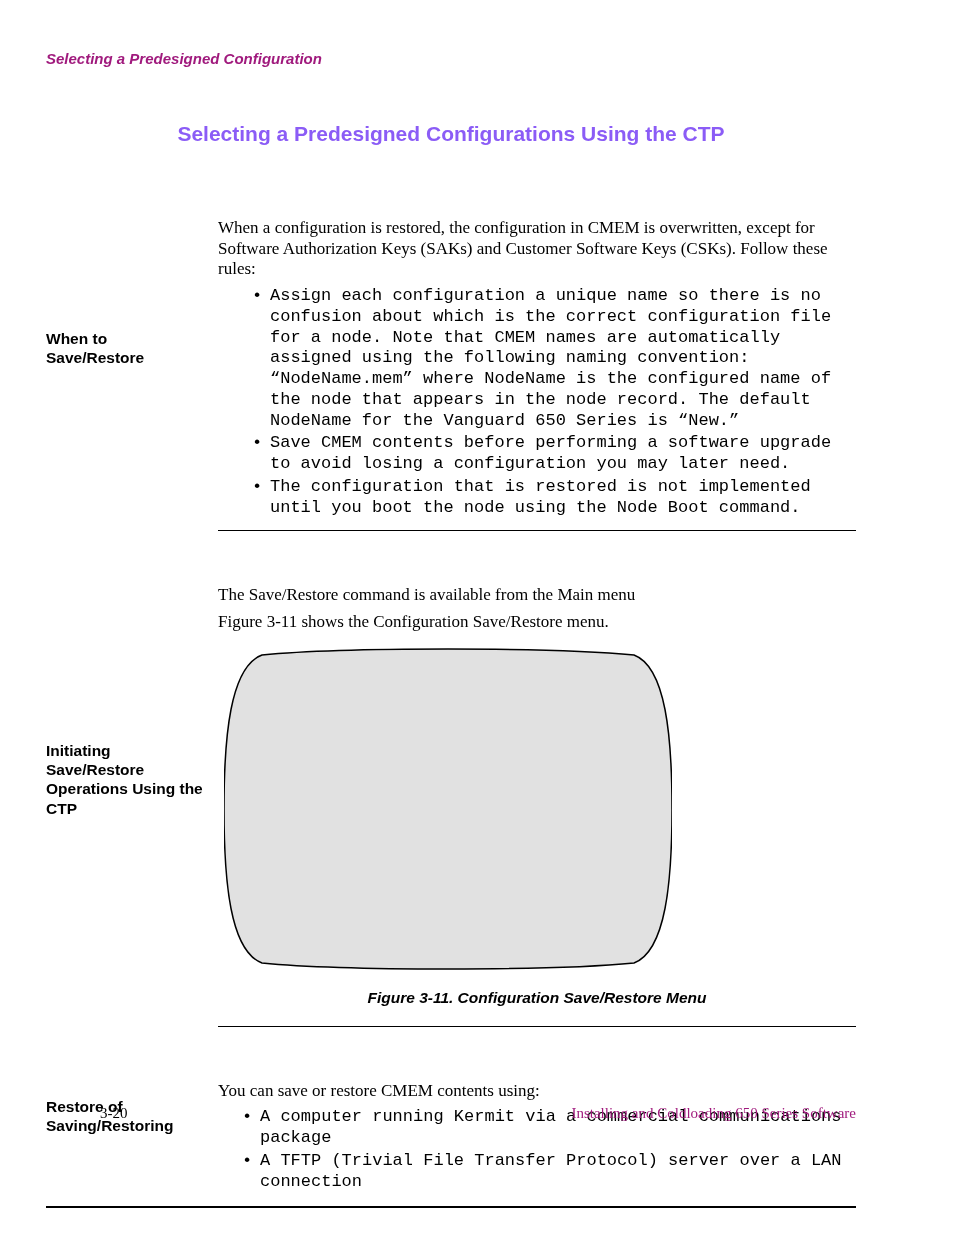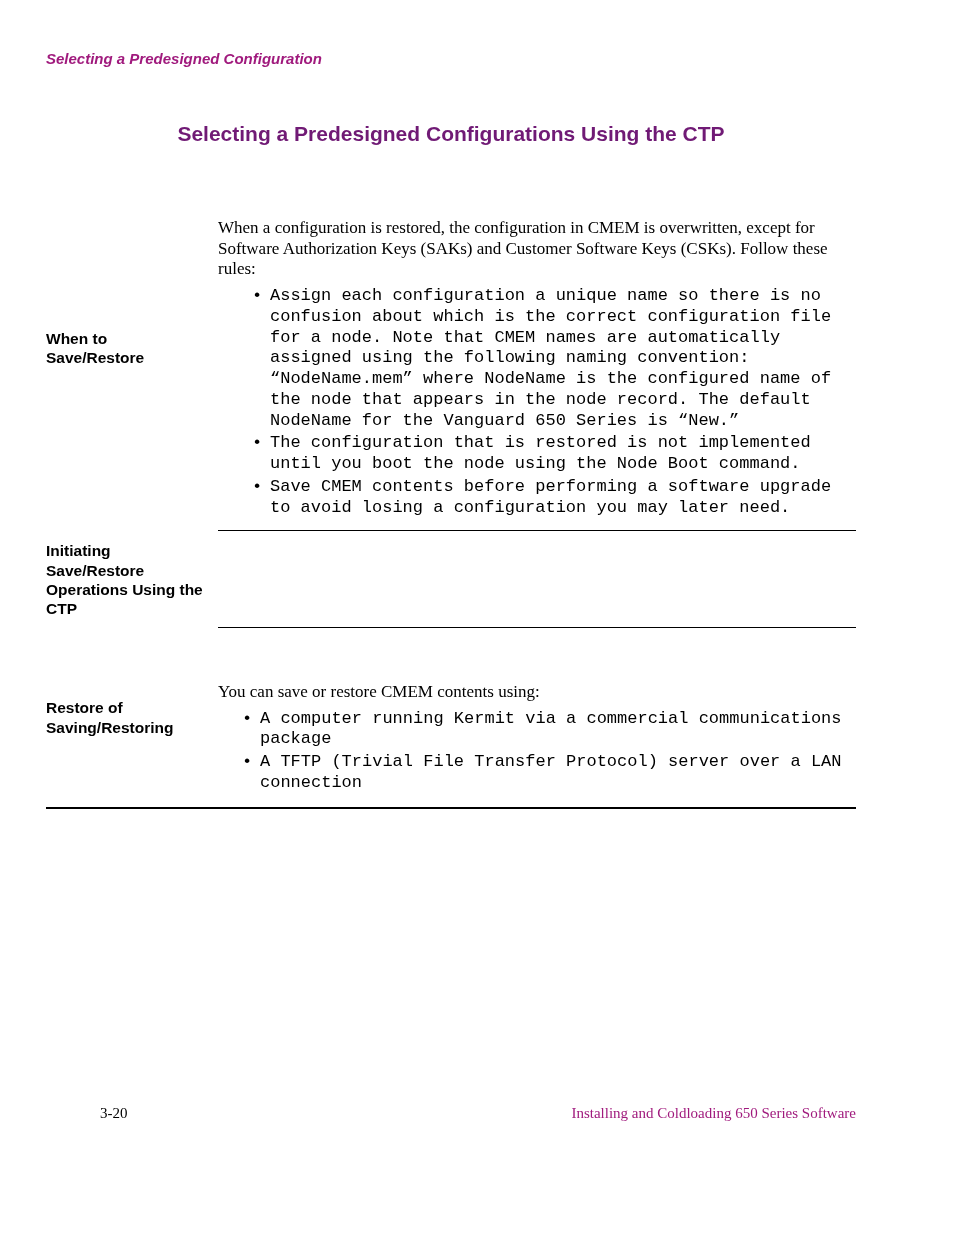--- a/index.html
+++ b/index.html
@@ -19,21 +19,21 @@
   }
   .running-header {
     color: #a01a7d;
     font-family: Arial, Helvetica, sans-serif;
     font-weight: bold;
     font-style: italic;
     font-size: 15px;
     margin-bottom: 55px;
   }
   .page-title {
-    color: #701a75;
+    color: #8b5cf6;
     font-family: Arial, Helvetica, sans-serif;
     font-weight: bold;
     font-size: 21px;
     text-align: center;
     margin-bottom: 28px;
   }
   .section {
     display: flex;
     align-items: center;
     width: 100%;
@@ -124,30 +124,47 @@
   <div class="running-header">Selecting a Predesigned Configuration</div>
 
   <h1 class="page-title">Selecting a Predesigned Configurations Using the CTP</h1>
 
   <div class="section">
     <div class="side-label">When to Save/Restore</div>
     <div class="body-col">
       <p>When a configuration is restored, the configuration in CMEM is overwritten, except for Software Authorization Keys (SAKs) and Customer Software Keys (CSKs). Follow these rules:</p>
       <ul class="bullets">
         <li>Assign each configuration a unique name so there is no confusion about which is the correct configuration file for a node. Note that CMEM names are automatically assigned using the following naming convention: “NodeName.mem” where NodeName is the configured name of the node that appears in the node record. The default NodeName for the Vanguard 650 Series is “New.”</li>
+        <li>Save CMEM contents before performing a software upgrade to avoid losing a configuration you may later need.</li>
         <li>The configuration that is restored is not implemented until you boot the node using the Node Boot command.</li>
-        <li>Save CMEM contents before performing a software upgrade to avoid losing a configuration you may later need.</li>
       </ul>
     </div>
   </div>
 
   <hr class="sep">
 
   <div class="section">
     <div class="side-label">Initiating Save/Restore Operations Using the CTP</div>
+    <div class="body-col">
+      <p>The Save/Restore command is available from the Main menu</p>
+      <p style="margin-top:6px">Figure 3-11 shows the Configuration Save/Restore menu.</p>
+
+      <div class="figure-wrap">
+        <svg class="crt" width="448" height="324" viewBox="0 0 448 324">
+          <path d="M 38 8
+                   C 120 0, 328 0, 410 8
+                   C 442 20, 448 90, 448 162
+                   C 448 234, 442 304, 410 316
+                   C 328 324, 120 324, 38 316
+                   C 6 304, 0 234, 0 162
+                   C 0 90, 6 20, 38 8 Z" fill="#e1e1e1" stroke="#000" stroke-width="1.5"></path>
+        </svg>
+        <div class="figure-caption">Figure 3-11. Configuration Save/Restore Menu</div>
+      </div>
+    </div>
   </div>
 
   <hr class="sep">
 
   <div class="section">
     <div class="side-label">Restore of Saving/Restoring</div>
     <div class="body-col">
       <p>You can save or restore CMEM contents using:</p>
       <ul class="bullets" style="padding-left:24px;">
         <li>A computer running Kermit via a commercial communications package</li>

